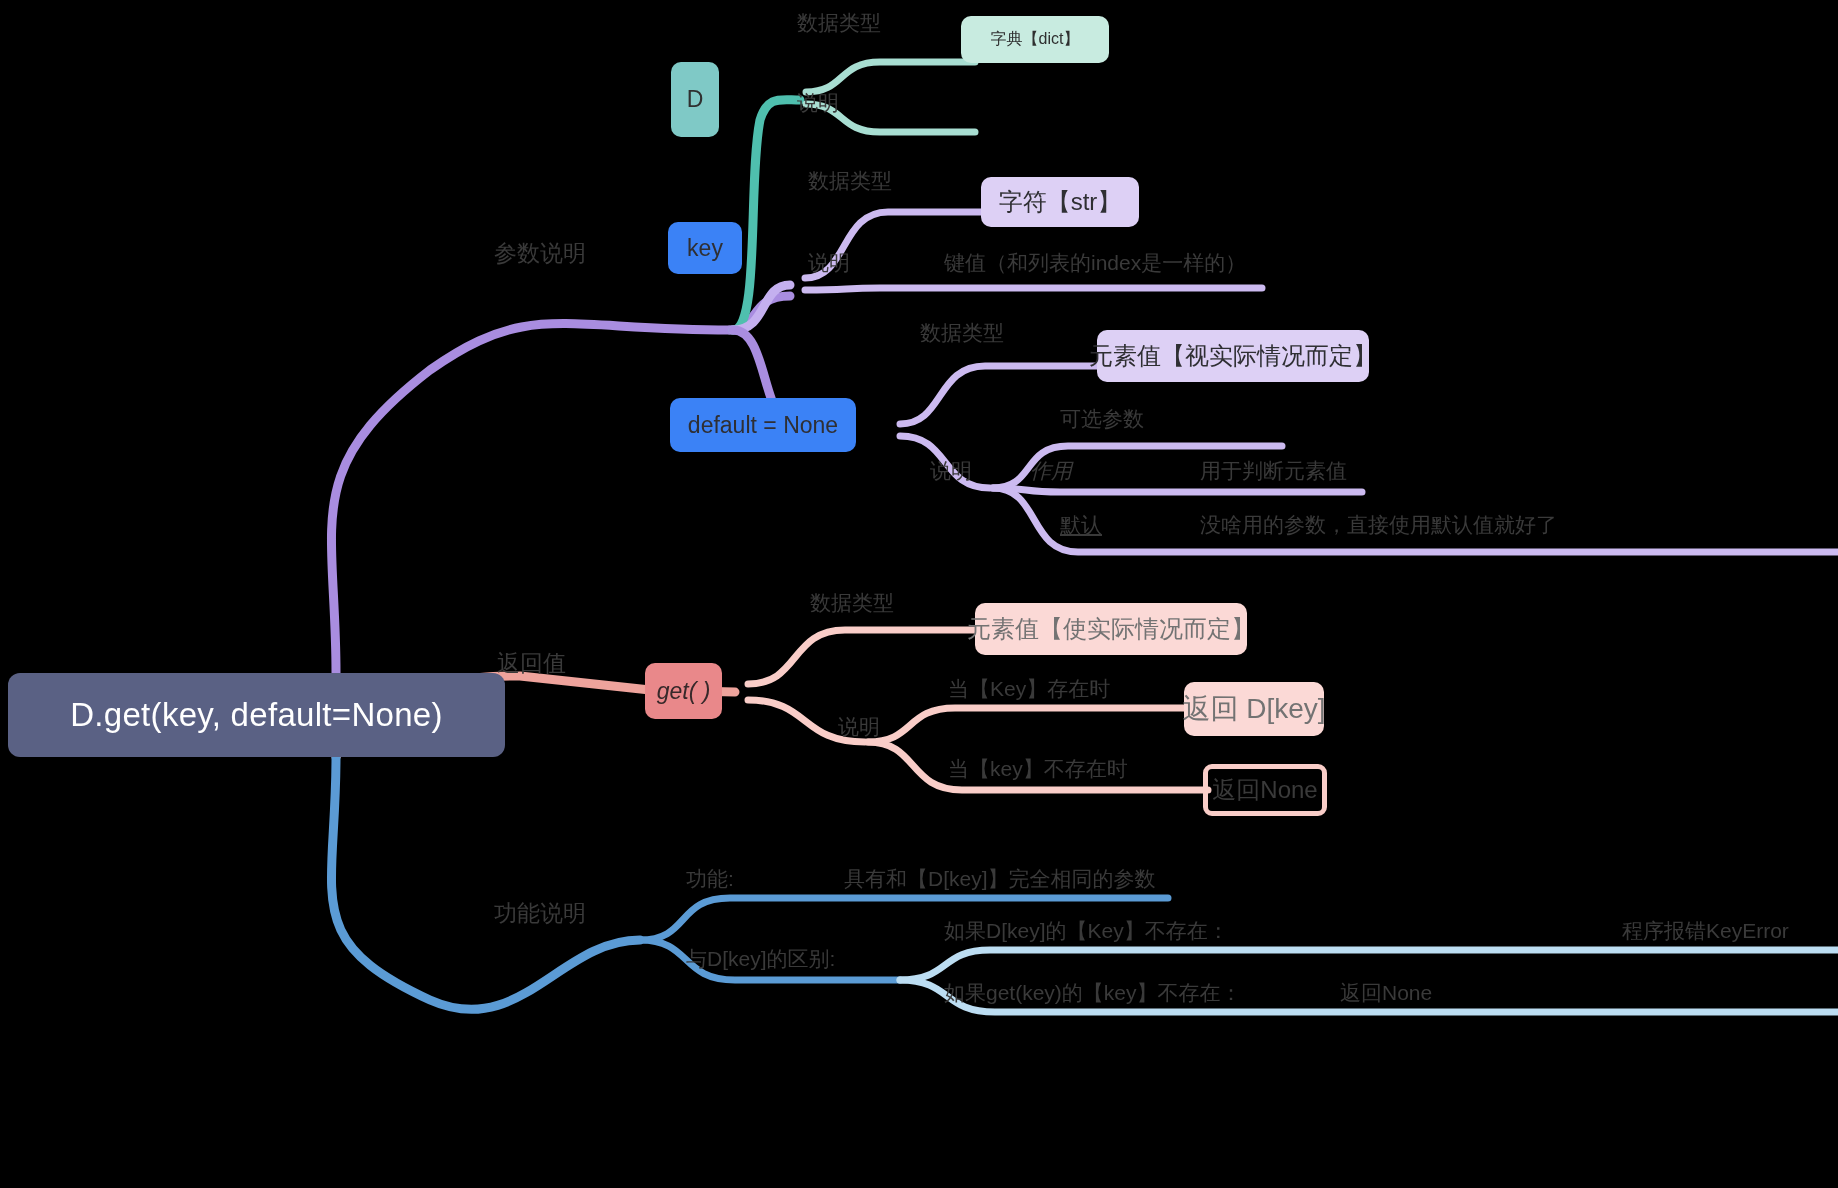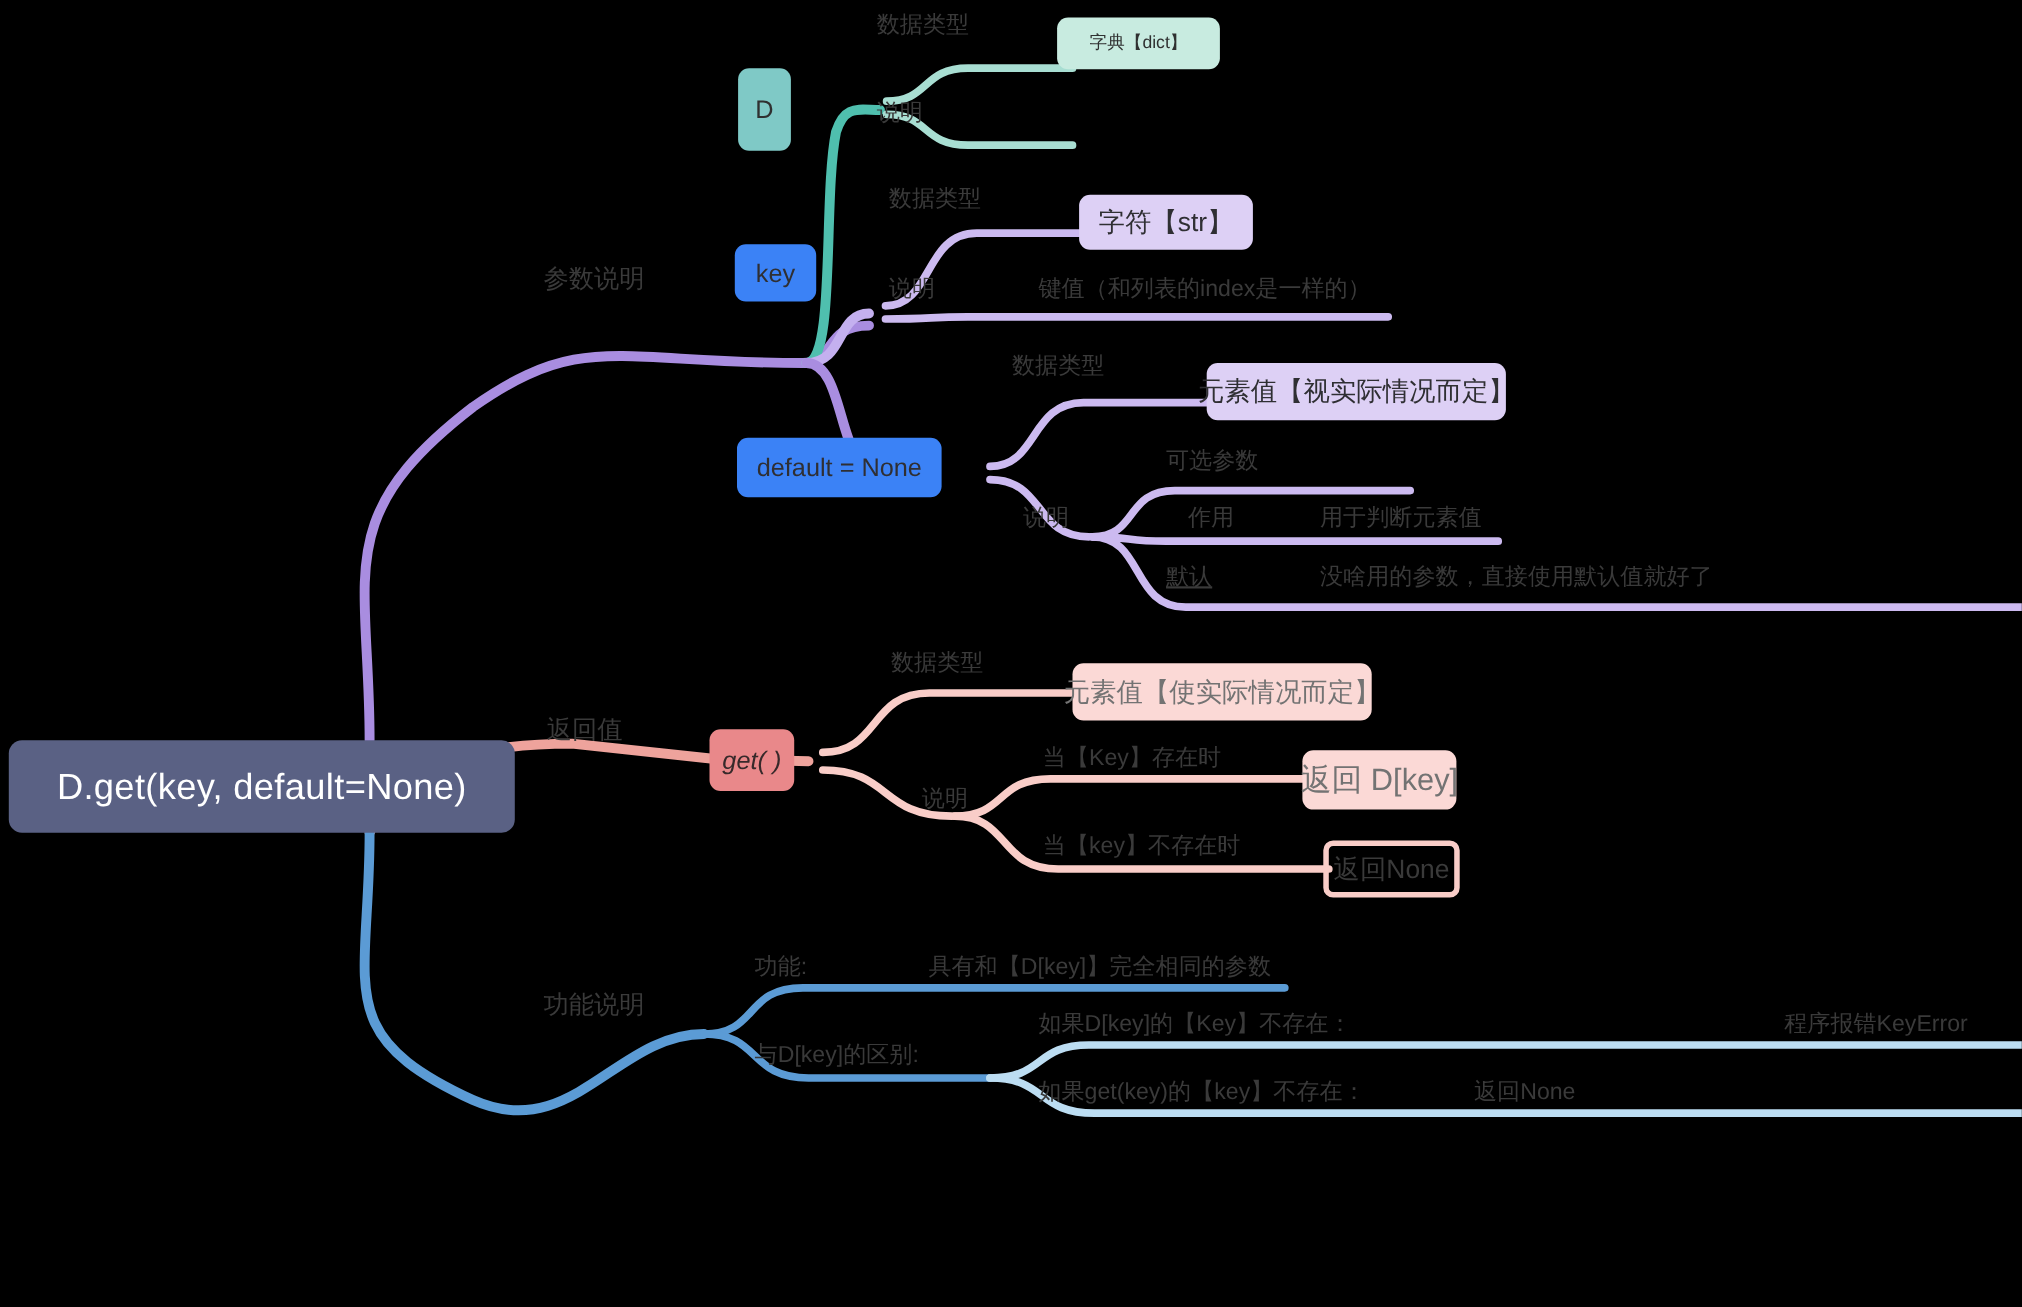--- a/index.html
+++ b/index.html
@@ -5,21 +5,21 @@
   html,body{margin:0;padding:0;background:#000;}
   body{width:1838px;height:1188px;overflow:hidden;
        font-family:"Liberation Sans","DejaVu Sans",sans-serif;}
   #stage{position:relative;width:1838px;height:1188px;background:#000;}
   svg#links{position:absolute;left:0;top:0;width:1838px;height:1188px;}
   .node{position:absolute;box-sizing:border-box;display:flex;align-items:center;
         justify-content:center;border-radius:10px;white-space:nowrap;}
   .lbl{position:absolute;white-space:nowrap;color:#3a3a3a;
        font-size:21px;line-height:1;}
   .lbl.big{font-size:23px;}
-  #root{left:8px;top:673px;width:460px;height:84px;border-radius:12px;
+  #root{left:8px;top:673px;width:497px;height:84px;border-radius:12px;
         background:#5a6184;color:#fff;font-size:33px;letter-spacing:.3px;}
   .n-d{background:#7fc9c6;color:#2f3030;}
   .n-purple{background:#3b82f6;color:#2f2f33;}
   .n-purple-lite{background:#ddd0f5;color:#2f2f33;}
   .n-teal-lite{background:#c8ebe0;color:#2f3030;}
   .n-salmon{background:#e9888a;color:#37292a;}
   .n-pink-lite{background:#fbd9d6;color:#737373;}
   .n-outline{background:transparent;color:#3a3a3a;border:5px solid #f9cdc8;border-radius:9px;}
 </style>
 </head>
@@ -83,21 +83,21 @@
   <div class="lbl" style="left:808px;top:170px;">数据类型</div>
   <div class="node n-purple-lite" style="left:981px;top:177px;width:158px;height:50px;font-size:24px;">字符【str】</div>
   <div class="lbl" style="left:808px;top:252px;">说明</div>
   <div class="lbl" style="left:944px;top:252px;">键值（和列表的index是一样的）</div>
 
   <div class="node n-purple" style="left:670px;top:398px;width:186px;height:54px;font-size:23px;">default = None</div>
   <div class="lbl" style="left:920px;top:322px;">数据类型</div>
   <div class="node n-purple-lite" style="left:1097px;top:330px;width:272px;height:52px;font-size:24px;">元素值【视实际情况而定】</div>
   <div class="lbl" style="left:930px;top:460px;">说明</div>
   <div class="lbl" style="left:1060px;top:408px;">可选参数</div>
-  <div class="lbl" style="left:1080px;top:460px;">作用</div>
+  <div class="lbl" style="left:1030px;top:460px;font-style:italic;">作用</div>
   <div class="lbl" style="left:1200px;top:460px;">用于判断元素值</div>
   <div class="lbl" style="left:1060px;top:514px;text-decoration:underline;">默认</div>
   <div class="lbl" style="left:1200px;top:514px;">没啥用的参数，直接使用默认值就好了</div>
 
   <div class="node n-salmon" style="left:645px;top:663px;width:77px;height:56px;font-size:23px;font-style:italic;">get( )</div>
   <div class="lbl" style="left:810px;top:592px;">数据类型</div>
   <div class="node n-pink-lite" style="left:975px;top:603px;width:272px;height:52px;font-size:24px;">元素值【使实际情况而定】</div>
   <div class="lbl" style="left:838px;top:716px;">说明</div>
   <div class="lbl" style="left:948px;top:678px;">当【Key】存在时</div>
   <div class="node n-pink-lite" style="left:1184px;top:682px;width:140px;height:54px;font-size:28px;">返回 D[key]</div>

